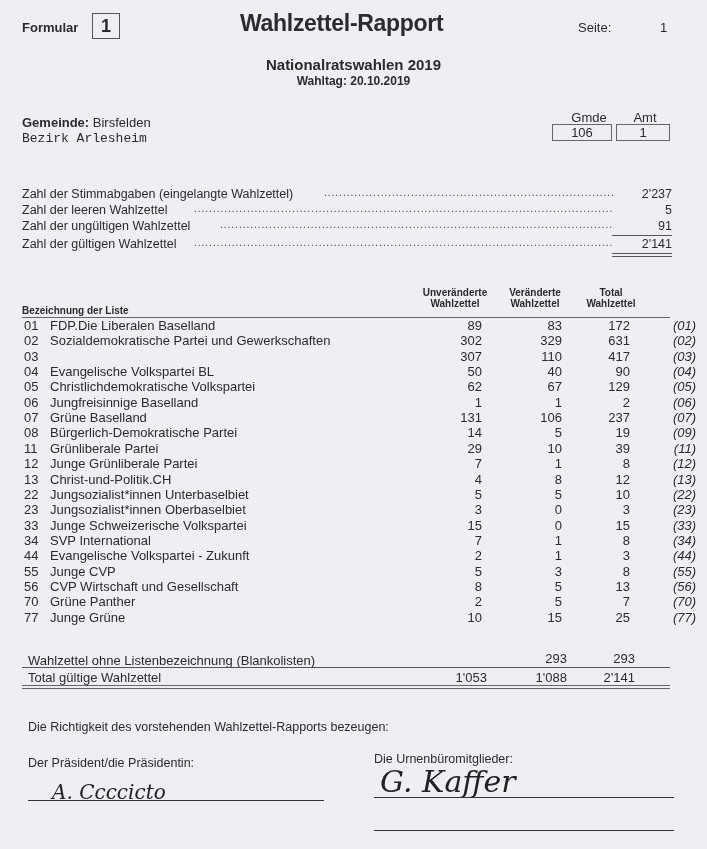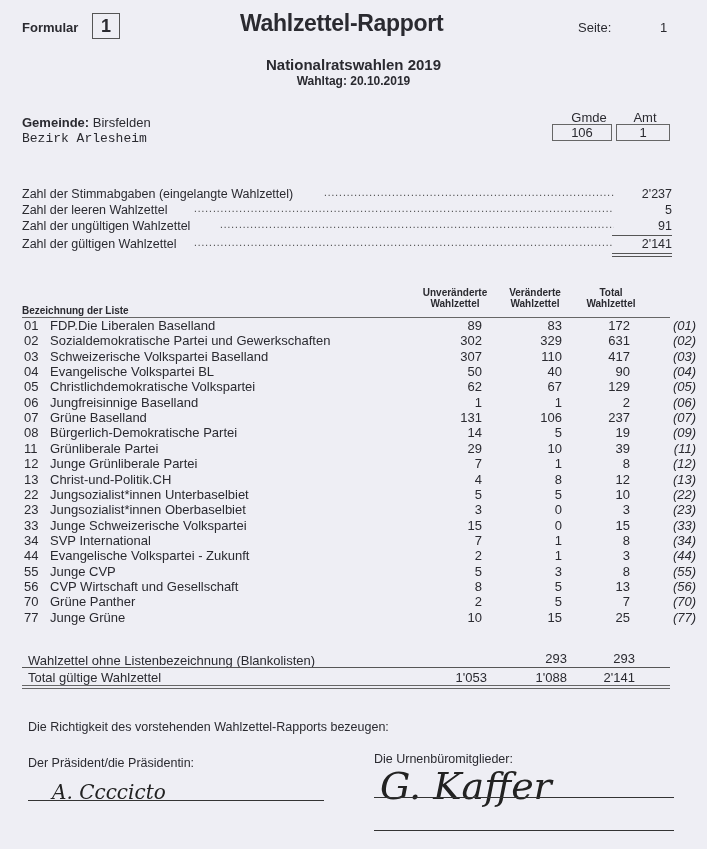--- a/index.html
+++ b/index.html
@@ -125,21 +125,20 @@
     <div class="abs trow" style="top: 333.35px;">
       <span class="nr">02</span>
       <span class="nm">Sozialdemokratische Partei und Gewerkschaften</span>
       <span class="u">302</span>
       <span class="v">329</span>
       <span class="t">631</span>
       <span class="c">(02)</span>
     </div>
     <div class="abs trow" style="top: 348.7px;">
       <span class="nr">03</span>
-      <span class="nm">Schweizerische Volkspartei Baselland</span>
       <span class="u">307</span>
       <span class="v">110</span>
       <span class="t">417</span>
       <span class="c">(03)</span>
     </div>
     <div class="abs trow" style="top: 364.05px;">
       <span class="nr">04</span>
       <span class="nm">Evangelische Volkspartei BL</span>
       <span class="u">50</span>
       <span class="v">40</span>
@@ -284,15 +283,15 @@
 <div class="abs totv" style="right:220px;">1'053</div>
 <div class="abs totv" style="right:140px;">1'088</div>
 <div class="abs totv" style="right:72px;">2'141</div>
 <div class="abs tline"></div>
 
 <div class="abs foot" style="left:28px;top:720px;">Die Richtigkeit des vorstehenden Wahlzettel-Rapports bezeugen:</div>
 <div class="abs foot" style="left:28px;top:756px;">Der Präsident/die Präsidentin:</div>
 <div class="abs foot" style="left:374px;top:752px;">Die Urnenbüromitglieder:</div>
 <div class="abs sig" style="left:52px;top:780px;font-size:20px;">A. Ccccicto</div>
 <div class="abs sigline" style="left:28px;top:800px;width:296px;"></div>
-<div class="abs sig" style="left:380px;top:764px;font-size:38px;">G. Kaffer</div>
+<div class="abs sig" style="left:380px;top:764px;font-size:30px;">G. Kaffer</div>
 <div class="abs sigline" style="left:374px;top:797px;width:300px;"></div>
 <div class="abs sigline" style="left:374px;top:830px;width:300px;"></div>
 
 </body></html>

